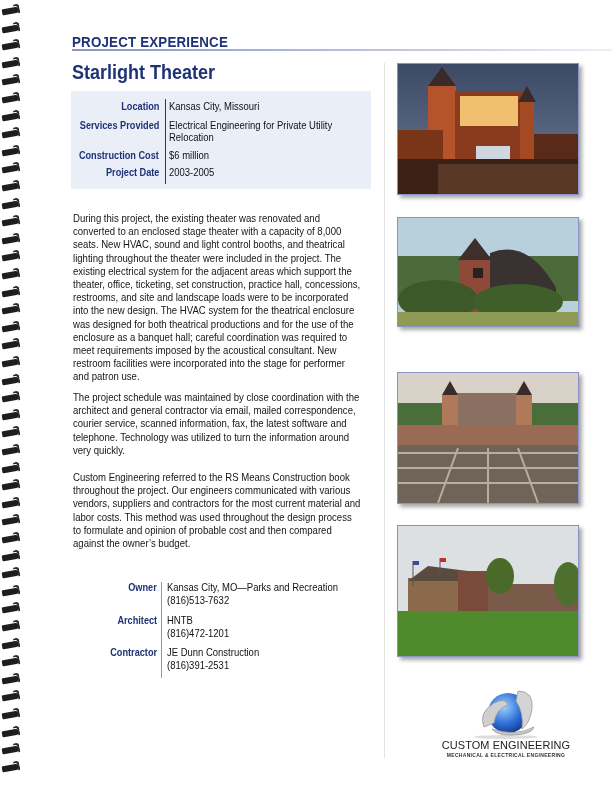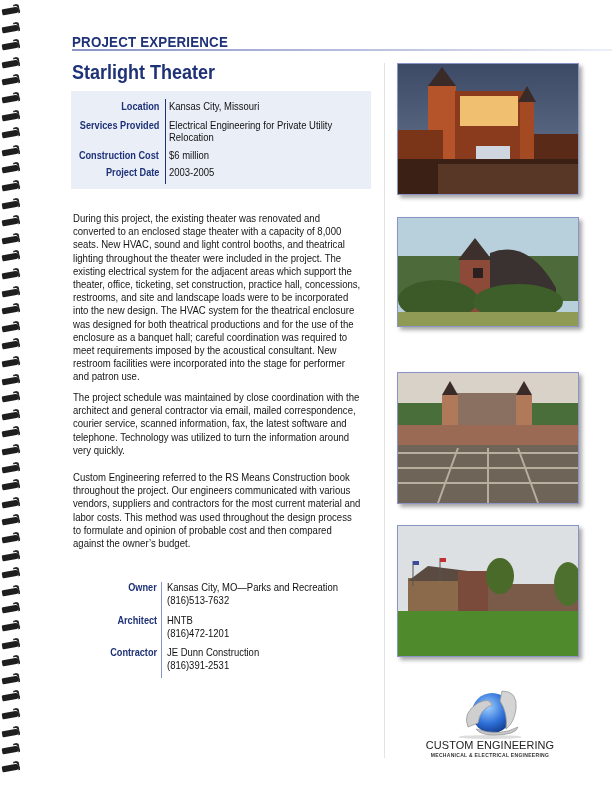--- a/index.html
+++ b/index.html
@@ -26,21 +26,21 @@
           transform:scaleX(0.93); transform-origin:left; margin:0; }
   .contacts { position:absolute; left:95px; top:580px; width:290px; height:100px; }
   .contact-divider { position:absolute; left:66px; top:2px; width:1px; height:96px; background:#8a94c6; }
   .contact-row { position:absolute; left:0; width:290px; font-size:10.2px; line-height:12.5px; }
   .contact-label { position:absolute; right:228px; text-align:right; font-weight:bold; color:#1f3278;
           transform:scaleX(0.9); transform-origin:right; white-space:nowrap; }
   .contact-value { position:absolute; left:72px; color:#111; transform:scaleX(0.93); transform-origin:left; white-space:nowrap; }
   .col-divider { position:absolute; left:384px; top:63px; width:1px; height:695px; background:#e3e3e3; }
   .photo { position:absolute; left:397px; width:180px; border:1px solid #8a94c6;
           box-shadow:3px 3px 4px rgba(0,0,0,0.35); overflow:hidden; }
-  .logo { position:absolute; left:420px; top:683px; width:140px; height:80px; }
+  .logo { position:absolute; left:436px; top:683px; width:140px; height:80px; }
   .logo-name { position:absolute; left:0; top:56px; width:140px; text-align:center; font-size:11.5px;
           color:#222; letter-spacing:0.1px; transform:scaleX(0.95); }
   .logo-sub { position:absolute; left:0; top:69px; width:140px; text-align:center; font-size:5px; font-weight:bold;
           color:#333; letter-spacing:0.3px; }
 </style>
 </head>
 <body>
 
 <div class="spiral" id="spiral">
     <div class="coil" style="top: 8px;"></div>

